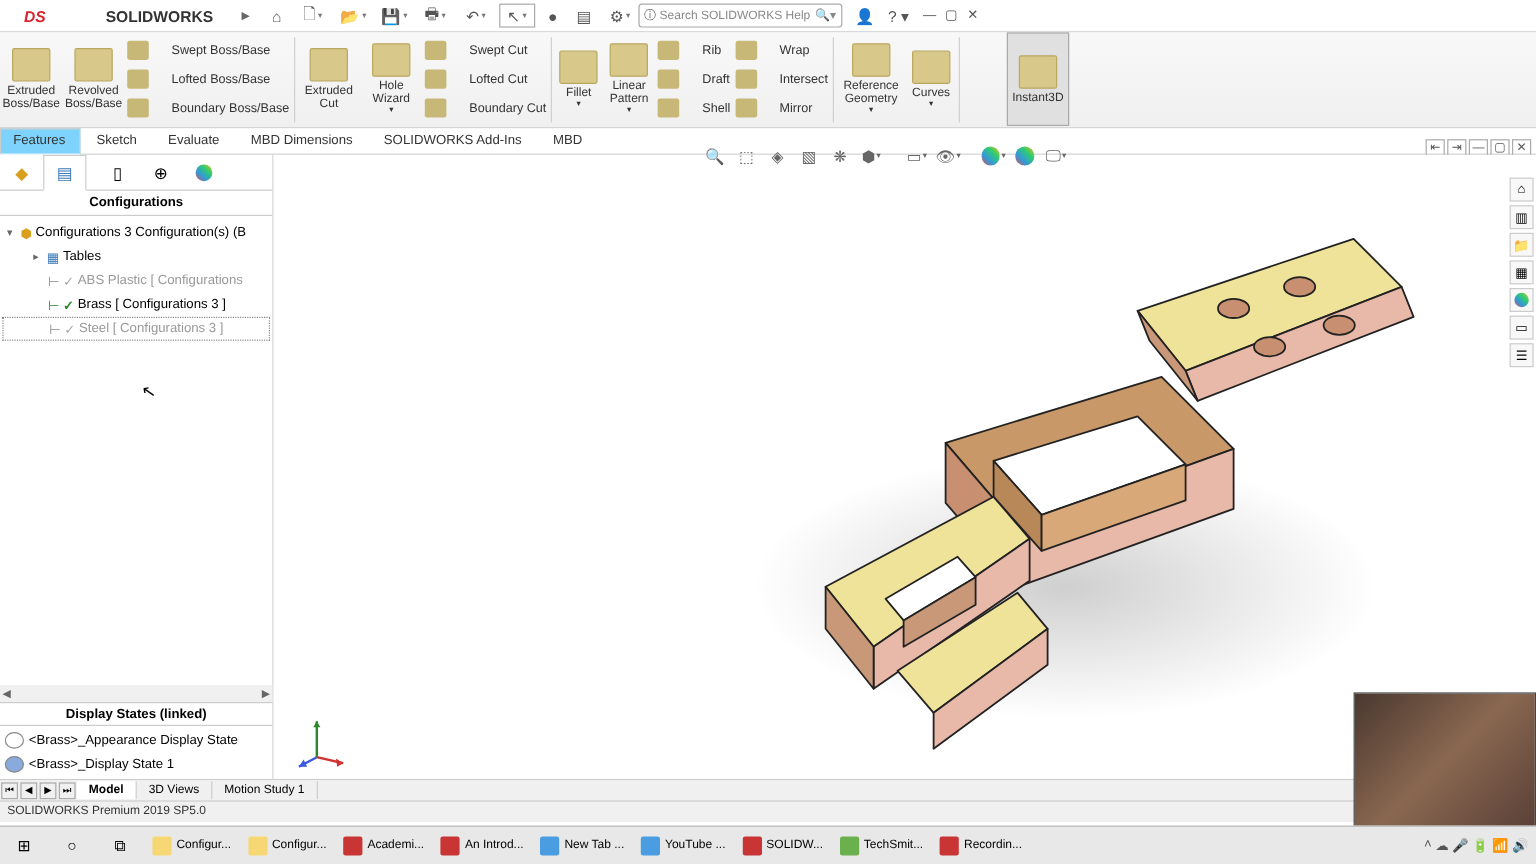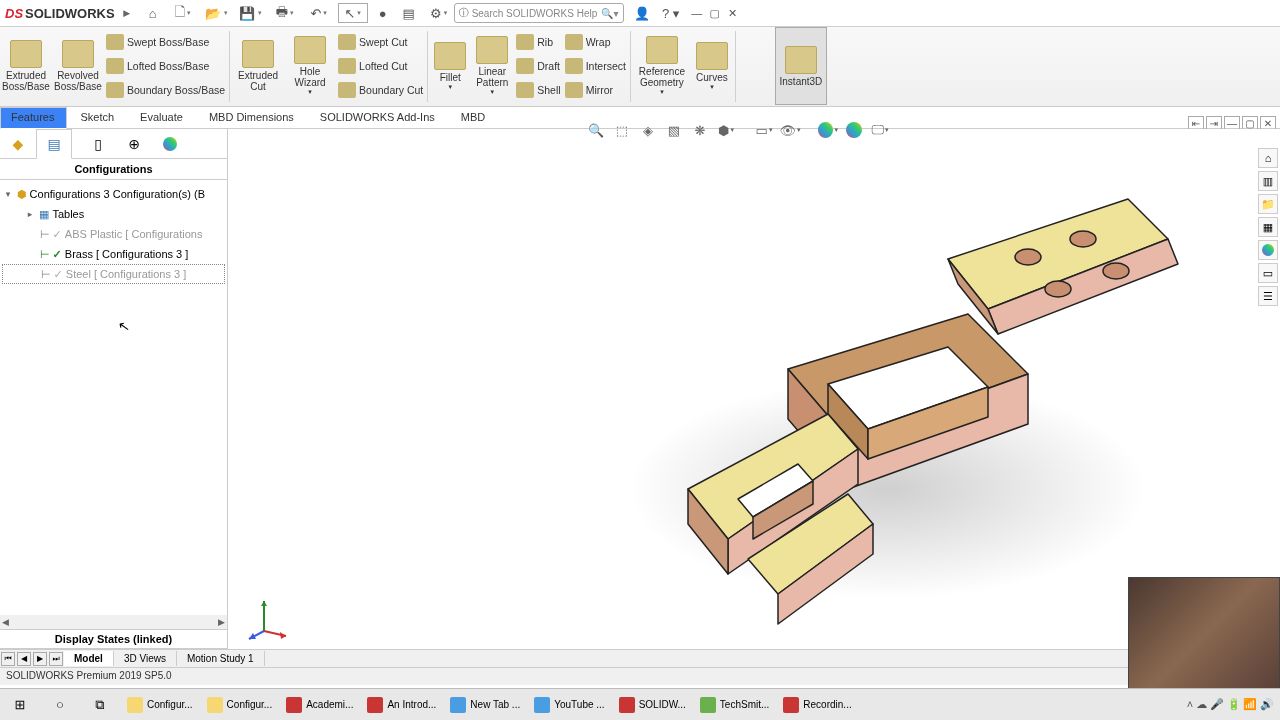--- a/index.html
+++ b/index.html
@@ -1,48 +1,48 @@
 <!DOCTYPE html>
 <html><head>
 <meta charset="utf-8">
 <style>
 * { margin: 0; padding: 0; box-sizing: border-box; font-family: "Segoe UI", Arial, sans-serif; }
 body { width: 1280px; height: 720px; overflow: hidden; background: #fff; position: relative; }
 
 
 .titlebar { height: 27px; background: #fff; display: flex; align-items: center; border-bottom: 1px solid #d0d0d0; }
-.logo { display: flex; align-items: center; padding: 0 5px; }
+.logo { display: flex; align-items: center; padding: 0 20px; gap: 48px; }
 .logo-ds { color: #d9232d; font-weight: bold; font-size: 13px; font-style: italic; }
 .logo-sw { color: #333; font-weight: bold; font-size: 13px; margin-left: 2px; }
 .tb-menu { width: 14px; height: 20px; display: flex; align-items: center; justify-content: center; color: #666; font-size: 9px; }
 .tb-icons { display: flex; gap: 4px; margin-left: 8px; }
 .tb-icon { width: 22px; height: 20px; display: flex; align-items: center; justify-content: center; font-size: 13px; color: #555; cursor: pointer; }
 .tb-icon.drop { width: 30px; position: relative; }
 .tb-icon.drop::after { content: "▾"; font-size: 7px; margin-left: 2px; color: #777; }
 .title-center { flex: 1; text-align: center; font-size: 11px; color: #333; }
 .search-box { width: 170px; height: 20px; border: 1px solid #aaa; border-radius: 3px; display: flex; align-items: center; padding: 0 4px; font-size: 10px; color: #888; }
 .search-box .q { color: #666; margin-right: 3px; }
 .tb-right { display: flex; gap: 6px; margin: 0 8px; align-items: center; }
 .win-btns { display: flex; gap: 4px; margin-right: 4px; }
 .win-btn { width: 14px; height: 14px; font-size: 11px; color: #555; text-align: center; line-height: 14px; }
 
 
 .ribbon { height: 80px; background: linear-gradient(#f8f8f8, #f0f0f0); border-bottom: 1px solid #ccc; display: flex; }
 .r-big { display: flex; flex-direction: column; align-items: center; justify-content: center; width: 52px; height: 78px; font-size: 10px; color: #333; text-align: center; cursor: pointer; line-height: 1.1; }
 .r-big .ico { width: 32px; height: 28px; background: #d8c88a; border: 1px solid #b8a860; border-radius: 2px; margin-bottom: 2px; }
 .r-list { display: flex; flex-direction: column; justify-content: space-around; height: 78px; padding: 3px 2px; }
-.r-item { display: flex; align-items: center; font-size: 10.5px; color: #333; cursor: pointer; height: 24px; gap: 3px; }
+.r-item { display: flex; align-items: center; font-size: 10.5px; color: #333; cursor: pointer; height: 24px; gap: 19px; }
 .r-item .si { width: 18px; height: 16px; background: #c8b878; border-radius: 2px; }
 .r-sep { width: 1px; background: #d0d0d0; margin: 4px 2px; }
 .r-big.active { background: #e0e0e0; border: 1px solid #aaa; margin-left: 37px; }
 
 
 .ribbon-tabs { height: 22px; background: #fff; display: flex; border-bottom: 1px solid #ccc; }
 .rtab { padding: 3px 12px; font-size: 11px; color: #333; border: 1px solid transparent; cursor: pointer; }
-.rtab.active { background: #3b82f6; border: 1px solid #ccc; border-bottom: 1px solid #fff; margin-bottom: -1px; padding-left: 10px; }
+.rtab.active { background: #7dd3fc; border: 1px solid #ccc; border-bottom: 1px solid #fff; margin-bottom: -1px; padding-left: 10px; }
 
 
 .hud { position: absolute; top: 118px; left: 585px; height: 24px; display: flex; gap: 4px; align-items: center; z-index: 5; }
 .hud-btn { width: 22px; height: 22px; border: 1px solid transparent; border-radius: 2px; display: flex; align-items: center; justify-content: center; font-size: 13px; color: #666; cursor: pointer; }
 .hud-btn.d::after { content: "▾"; font-size: 7px; margin-left: 1px; }
 .hud-colorful { background: linear-gradient(45deg, #e74c3c, #3498db, #2ecc71, #f1c40f); border-radius: 50%; width: 16px; height: 16px; }
 
 
 .main { display: flex; height: 520px; position: relative; }
 
@@ -316,20 +316,30 @@
         <span style="color:#888">⊢</span>
           <span class="chk">✓</span>
         <span>Steel [ Configurations 3 ]</span>
       </div>
     </div>
     <div class="scroll-h">
         <span>◀</span>
         <span>▶</span>
       </div>
     <div class="display-states-hdr">Display States (linked)</div>
+    <div class="ds-list">
+      <div class="ds-row">
+          <div class="ds-ico"></div>
+          <span>&lt;Brass&gt;_Appearance Display State</span>
+        </div>
+      <div class="ds-row">
+          <div class="ds-ico" style="background:#88aadd"></div>
+          <span>&lt;Brass&gt;_Display State 1</span>
+        </div>
+    </div>
   </div>
 
   <div class="viewport">
     <svg class="part-svg" width="760" height="500" viewBox="0 0 760 500">
       <defs>
         <radialGradient id="shadow">
             <stop offset="0%" stop-color="#00000030"></stop>
             <stop offset="100%" stop-color="#00000000"></stop>
           </radialGradient>
       </defs>

